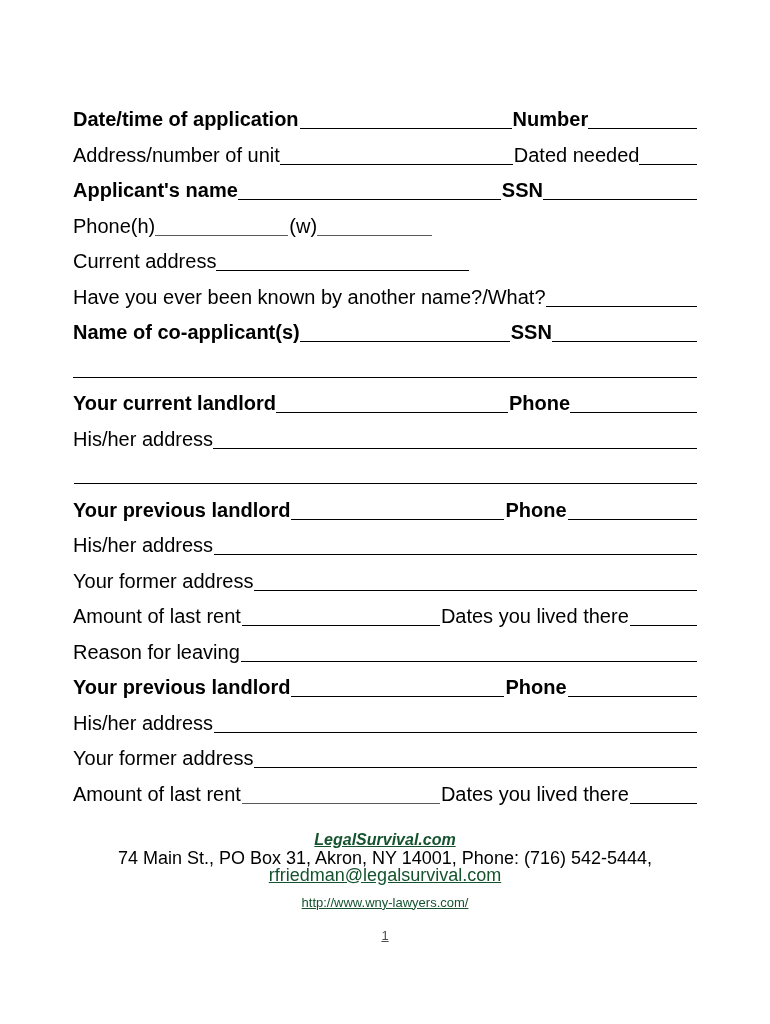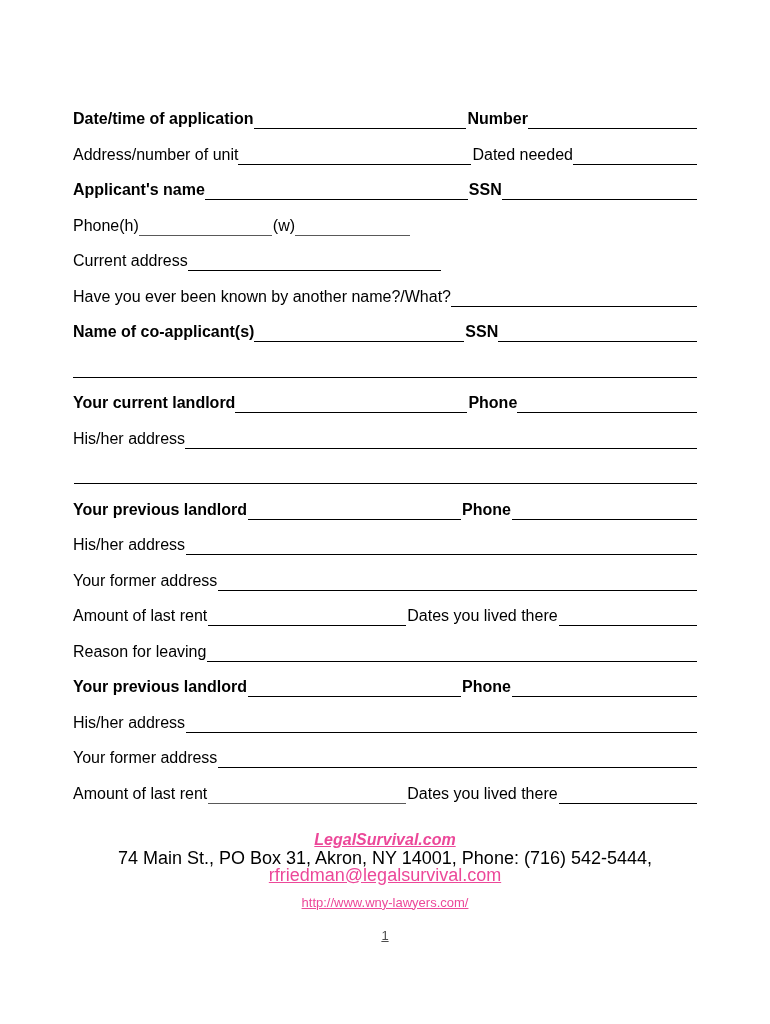--- a/index.html
+++ b/index.html
@@ -8,37 +8,37 @@
     padding:90px 73px 0 73px;position:relative;
     font-family:"Liberation Sans","DejaVu Sans",sans-serif;color:#000;
   }
   .title{
     text-align:center;font-size:23px;font-weight:700;letter-spacing:0px;
     height:26px;line-height:26px;margin:0 0 0 0;
   }
   .rows{margin-top:18px;}
   .row{
     display:flex;align-items:flex-end;height:21px;margin-bottom:14.5px;
-    font-size:16px;line-height:20px;white-space:pre;
+    font-size:20px;line-height:20px;white-space:pre;
   }
   .lbl{flex:0 0 auto;}
   .lbl.b{font-weight:700;}
   .line{
     flex:0 0 auto;height:15px;border-bottom:1.6px solid #000;
     box-sizing:border-box;
   }
   .line.flex{flex:1 1 auto;}
   .line.gray{border-bottom-color:#595959;}
   .sp{margin-left:1px;text-align:right;}
   .footer{margin-top:26px;text-align:center;}
   .f-note{font-size:13px;font-weight:700;font-style:italic;height:17px;line-height:17px;}
   .f-brand{font-size:16px;font-weight:700;font-style:italic;height:20px;line-height:20px;}
   .f-addr{font-size:18px;height:17px;line-height:17px;}
   .f-url{font-size:13px;height:17px;line-height:17px;margin-top:27px;}
-  a.lnk{color:#ec4899;text-decoration:underline;font-weight:inherit;font-style:inherit;cursor:pointer;}
+  a.lnk{color:#14532d;text-decoration:underline;font-weight:inherit;font-style:inherit;cursor:pointer;}
   .pagenum{
     margin-top:16px;text-align:center;font-size:13px;color:#4d4d4d;
     text-decoration:underline;height:17px;line-height:17px;
   }
 </style>
 </head>
 <body>
 
 <div class="page">
 

